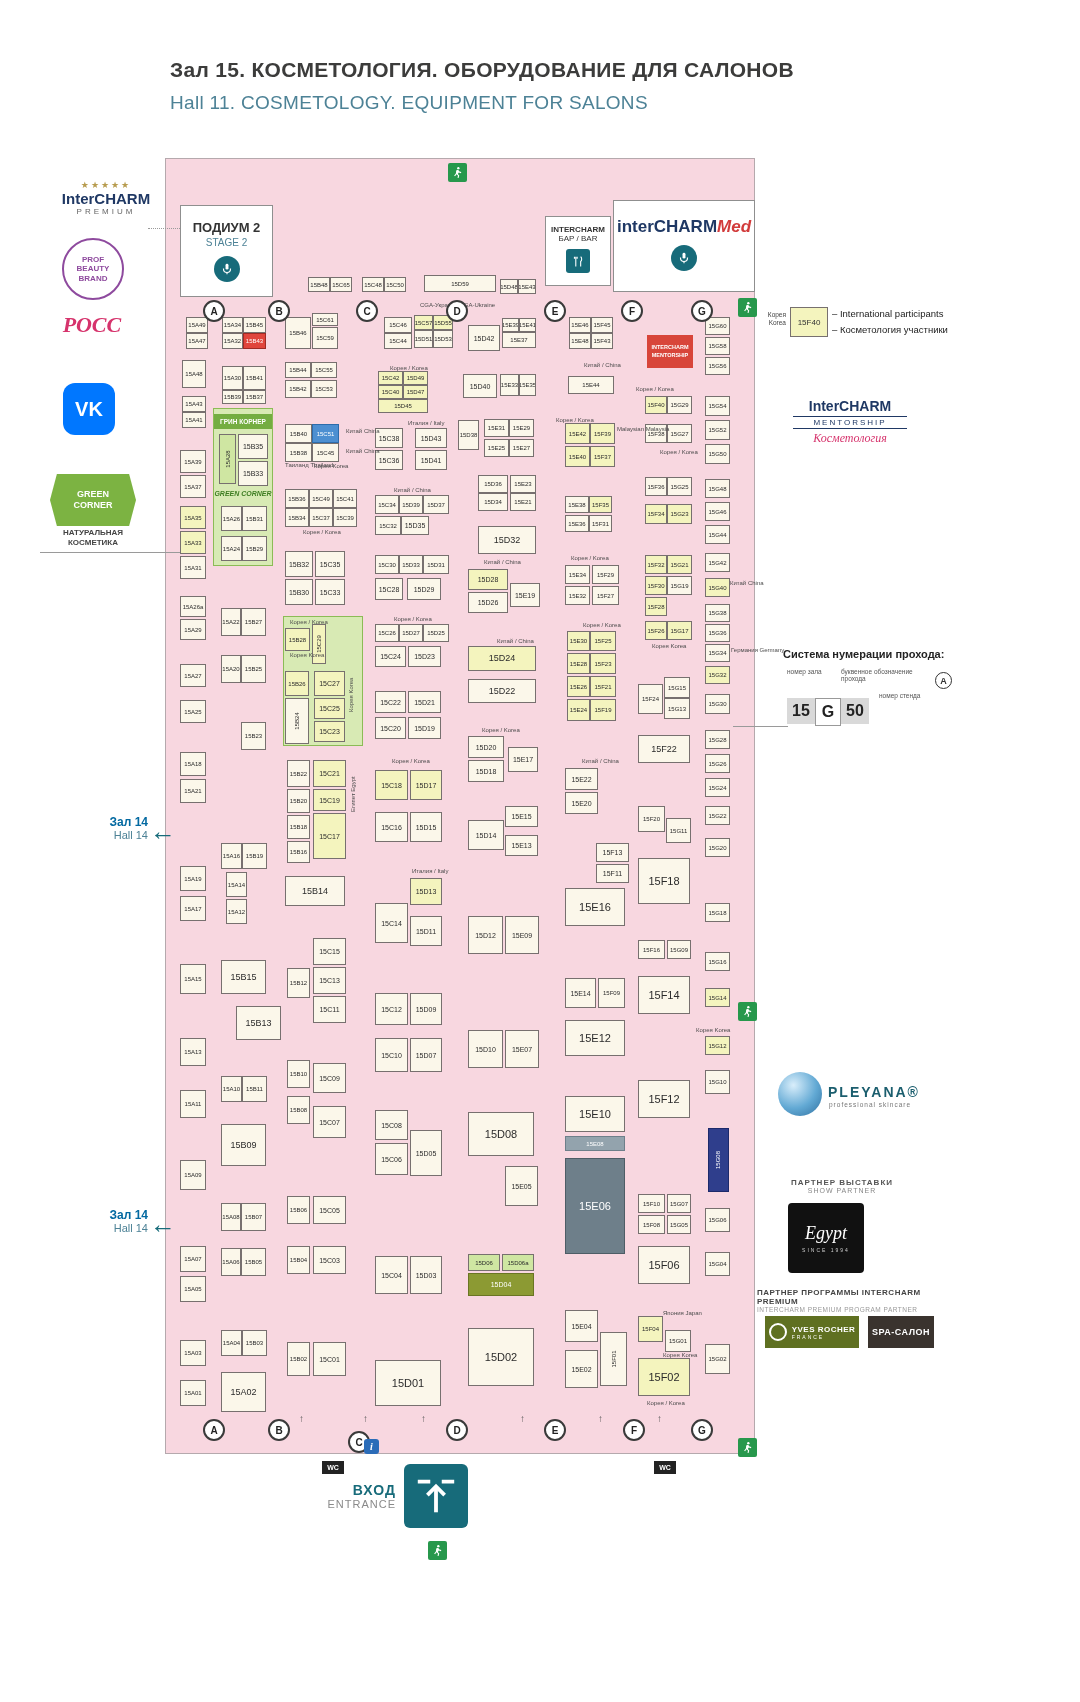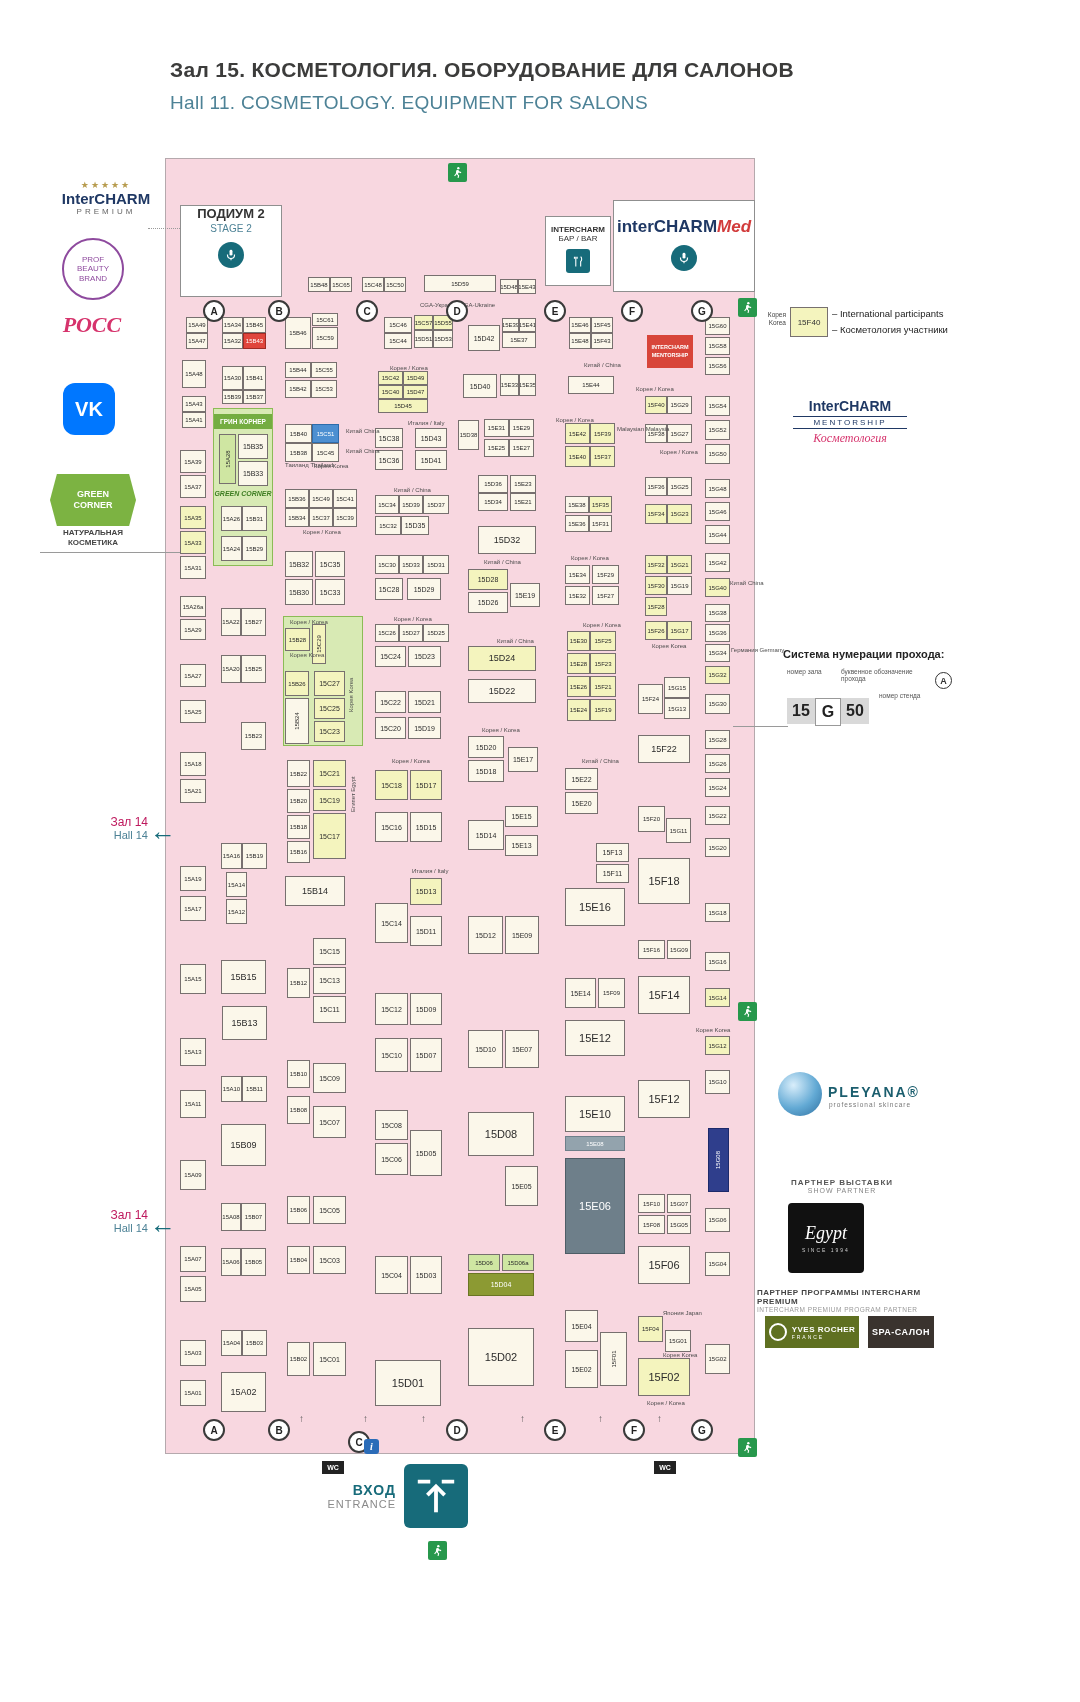--- a/index.html
+++ b/index.html
@@ -27,21 +27,21 @@
   .maplbl{position:absolute;font-size:6px;color:#4c4c4c;white-space:nowrap;line-height:1.05;}
   .maplbl.rot{transform:rotate(-90deg);transform-origin:left top;}
   .circle{position:absolute;width:18px;height:18px;border:2px solid #3a3a3a;border-radius:50%;background:#fff;
           font-size:10px;font-weight:bold;display:flex;align-items:center;justify-content:center;color:#222;}
   .uparrow{position:absolute;font-size:10px;color:#555;}
   .exit{position:absolute;background:#27984c;border-radius:2px;display:flex;align-items:center;justify-content:center;}
   .line{position:absolute;border-top:1px solid #9a9a9a;}
   .line.dotted{border-top-style:dotted;}
   
   .whitebox{position:absolute;background:#fff;border:1px solid #8f8f8f;box-sizing:border-box;text-align:center;}
-  #podium{left:180px;top:205px;width:102px;height:92px;}
+  #podium{left:180px;top:205px;width:93px;height:92px;padding-top:14px;}
   #podium .l1{font-size:13px;font-weight:bold;color:#333;}
   #podium .l2{font-size:10px;color:#4d8296;margin-top:2px;}
   #barbox{left:545px;top:216px;width:66px;height:70px;padding-top:8px;}
   #barbox .l1{font-size:8px;font-weight:bold;color:#333;}
   #barbox .l2{font-size:8px;color:#333;}
   #medbox{left:613px;top:200px;width:142px;height:92px;padding-top:16px;}
   .medbrand{font-size:17px;font-weight:bold;color:#1f3864;}
   .medbrand .suffix{color:#d23b3b;font-style:italic;}
   .micwrap{margin:8px auto 0;width:26px;height:26px;border-radius:50%;background:#176b7a;display:flex;align-items:center;justify-content:center;}
   .baricon{margin:6px auto 0;width:24px;height:24px;border-radius:3px;background:#176b7a;display:flex;align-items:center;justify-content:center;}
@@ -50,31 +50,31 @@
   #gcru{position:absolute;left:214px;top:414px;width:58px;height:15px;background:#74ad41;color:#fff;font-size:6.5px;font-weight:bold;
         display:flex;align-items:center;justify-content:center;}
   #gcen{position:absolute;left:214px;top:487px;width:58px;height:12px;color:#3e7d22;font-size:7px;font-weight:bold;font-style:italic;
         display:flex;align-items:center;justify-content:center;}
   
   #icp{left:56px;top:180px;width:100px;text-align:center;}
   #icp .stars{font-size:9px;color:#b79b4e;letter-spacing:2px;}
   #icp .name{font-size:15px;font-weight:bold;color:#1f3864;}
   #icp .sub{font-size:8px;letter-spacing:3px;color:#666;}
   #prof{left:62px;top:238px;width:58px;height:58px;border:2px solid #8e4a9e;border-radius:50%;
-        display:flex;flex-direction:column;align-items:center;justify-content:center;color:#8e4a9e;font-weight:normal;font-size:8px;line-height:1.2;}
+        display:flex;flex-direction:column;align-items:center;justify-content:center;color:#8e4a9e;font-weight:bold;font-size:8px;line-height:1.2;}
   #ross{left:62px;top:312px;width:60px;text-align:center;font-size:22px;font-weight:bold;font-style:italic;
         color:#d6336c;font-family:"Liberation Serif",serif;}
   #vk{left:63px;top:383px;width:52px;height:52px;background:#07f;border-radius:12px;color:#fff;
       display:flex;align-items:center;justify-content:center;font-size:20px;font-weight:bold;}
   #greenbadge{left:50px;top:474px;width:86px;height:52px;background:#7cb342;
       clip-path:polygon(8% 0,92% 0,100% 50%,92% 100%,8% 100%,0 50%);
       display:flex;flex-direction:column;align-items:center;justify-content:center;color:#fff;font-size:9px;font-weight:bold;line-height:1.2;}
   #greensub{left:40px;top:528px;width:106px;text-align:center;font-size:8px;font-weight:bold;color:#444;line-height:1.25;}
   .hall14{position:absolute;width:46px;text-align:right;}
-  .hall14 .ru{font-size:12px;font-weight:normal;color:#be185d;}
+  .hall14 .ru{font-size:12px;font-weight:bold;color:#0369a1;}
   .hall14 .en{font-size:11px;color:#4d8296;}
   .hallarrow{position:absolute;font-size:26px;font-weight:bold;color:#176b7a;line-height:1;}
   
   #legend{left:760px;top:305px;width:210px;}
   #legend .country{position:absolute;left:0;top:6px;font-size:6.5px;color:#444;width:26px;text-align:right;line-height:1.2;}
   #legend .swatch{position:absolute;left:30px;top:2px;width:36px;height:28px;background:#f4f4be;border:1px solid #77706f;
                   font-size:8px;display:flex;align-items:center;justify-content:center;}
   #legend .t1{position:absolute;left:72px;top:3px;font-size:9.5px;color:#222;}
   #legend .t2{position:absolute;left:72px;top:19px;font-size:9.5px;color:#222;}
   #mentorlogo{left:785px;top:398px;width:130px;text-align:center;}
@@ -824,21 +824,21 @@
     </div>
     <div class="booth t0" style="left: 468px; top: 916px; width: 35px; height: 38px; font-size: 7px;">
       <span>15D12</span>
     </div>
     <div class="booth t0" style="left: 505px; top: 916px; width: 34px; height: 38px; font-size: 7px;">
       <span>15E09</span>
     </div>
     <div class="booth t0" style="left: 221px; top: 960px; width: 45px; height: 34px; font-size: 9px;">
       <span>15B15</span>
     </div>
-    <div class="booth t0" style="left: 222px; top: 1006px; width: 45px; height: 34px; font-size: 9px;">
+    <div class="booth t0" style="left: 236px; top: 1006px; width: 45px; height: 34px; font-size: 9px;">
       <span>15B13</span>
     </div>
     <div class="booth t0" style="left: 180px; top: 964px; width: 26px; height: 30px; font-size: 6px;">
       <span>15A15</span>
     </div>
     <div class="booth t0" style="left: 287px; top: 968px; width: 23px; height: 30px; font-size: 6px;">
       <span>15B12</span>
     </div>
     <div class="booth t0" style="left: 313px; top: 938px; width: 33px; height: 27px; font-size: 7px;">
       <span>15C15</span>

